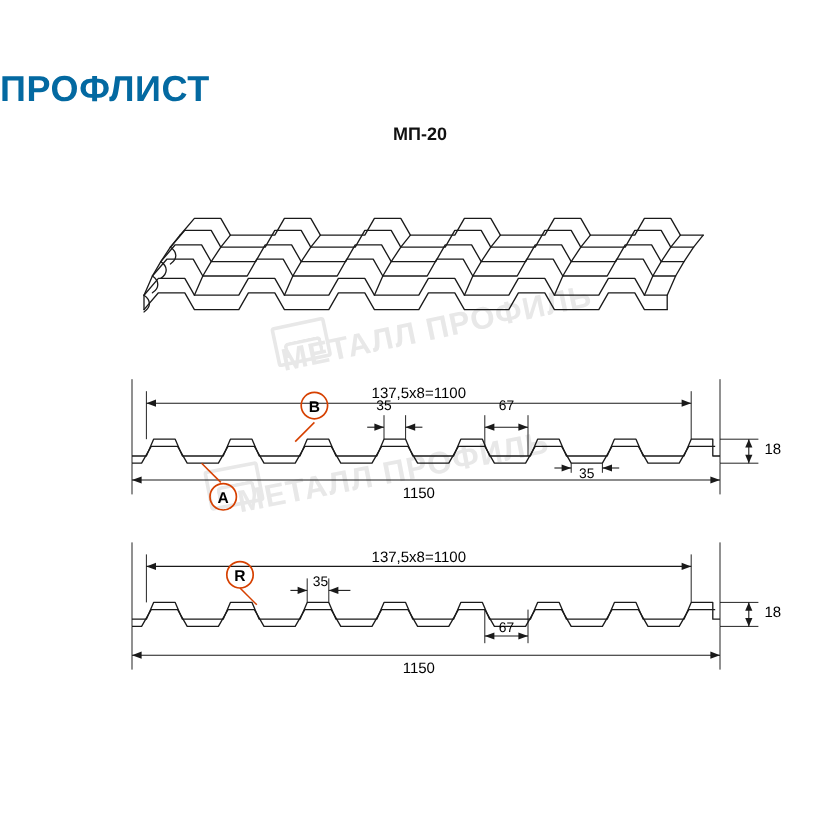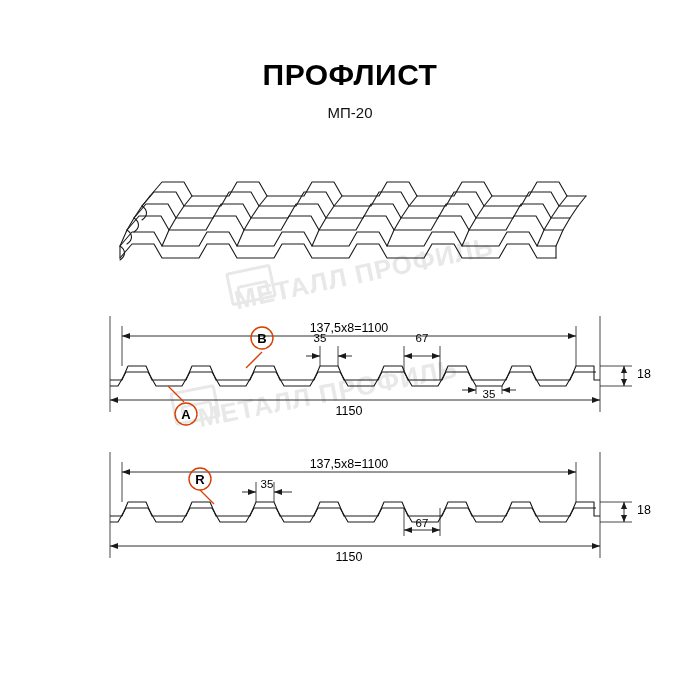--- a/index.html
+++ b/index.html
@@ -18,34 +18,34 @@
   .page {
     position: relative;
     width: 700px;
     height: 700px;
   }
   .title {
     position: absolute;
     left: 0;
     top: 58px;
     width: 700px;
-    text-align: center;
+    text-align: left;
     font-size: 30px;
     font-weight: bold;
     letter-spacing: 0.5px;
-    color: #000000;
+    color: #0369a1;
   }
   .subtitle {
     position: absolute;
     left: 0;
     top: 104px;
     width: 700px;
     text-align: center;
     font-size: 15px;
-    font-weight: normal;
+    font-weight: bold;
     color: #111111;
   }
   .footnote {
     position: absolute;
     left: 0;
     top: 618px;
     width: 700px;
     text-align: center;
     font-size: 14px;
     font-weight: bold;

